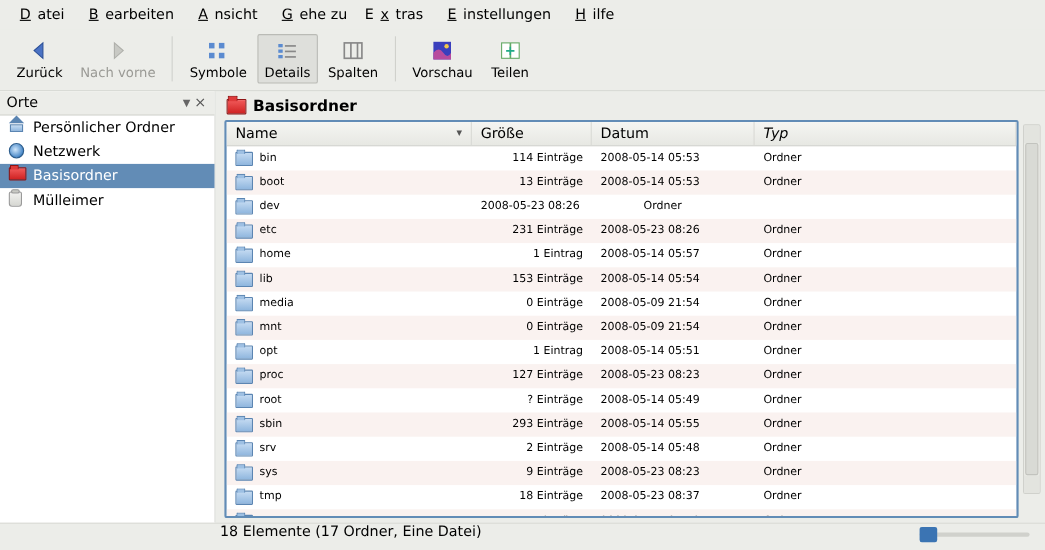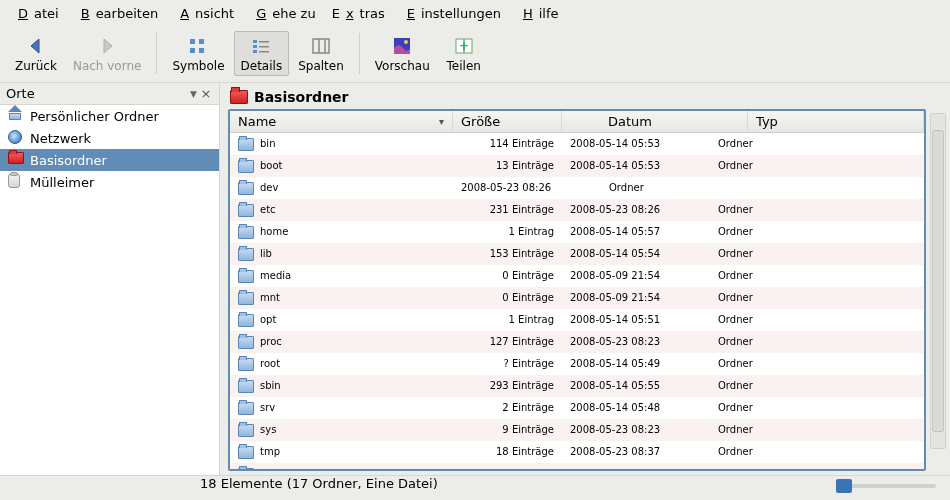--- a/index.html
+++ b/index.html
@@ -51,21 +51,21 @@
   }
   .vsep { width: 1px; background: #d0d1cc; margin: 2px 6px; }
 
   
   .body {
     display: flex;
     height: calc(100% - 24px - 62px - 21px);
     border-top: 1px solid #d5d6d1;
   }
   .sidebar {
-    width: 220px;
+    width: 196px;
     border-right: 1px solid #d5d6d1;
     display: flex; flex-direction: column;
     background: #fff;
   }
   .sidebar-header {
     display: flex; align-items: center; justify-content: space-between;
     background: #ecede9;
     padding: 3px 6px;
     border-bottom: 1px solid #d5d6d1;
     font-size: 13px;
@@ -115,22 +115,22 @@
     font-size: 13px;
     color: #000;
   }
   .colhead > div {
     padding: 3px 8px;
     border-right: 1px solid #d9dad5;
     display: flex; align-items: center; gap: 20px;
   }
   .col-name  { flex: 0 0 223px; justify-content: space-between; }
   .col-size  { flex: 0 0 109px; }
-  .col-date  { flex: 0 0 148px; margin-left: 38px; }
-  .col-type  { flex: 1; border-right: none; }
+  .col-date  { flex: 0 0 148px; }
+  .col-type  { flex: 1; border-right: none; font-style: italic; }
   .sort-ind { font-size: 10px; color: #555; }
 
   .rows { flex: 1; overflow: hidden; }
   .row {
     display: flex;
     font-size: 10px;
     line-height: 22px;
   }
   .row:nth-child(even) { background: #faf2f0; }
   .row > div { padding: 0 8px; overflow: hidden; white-space: nowrap; text-overflow: ellipsis; }

